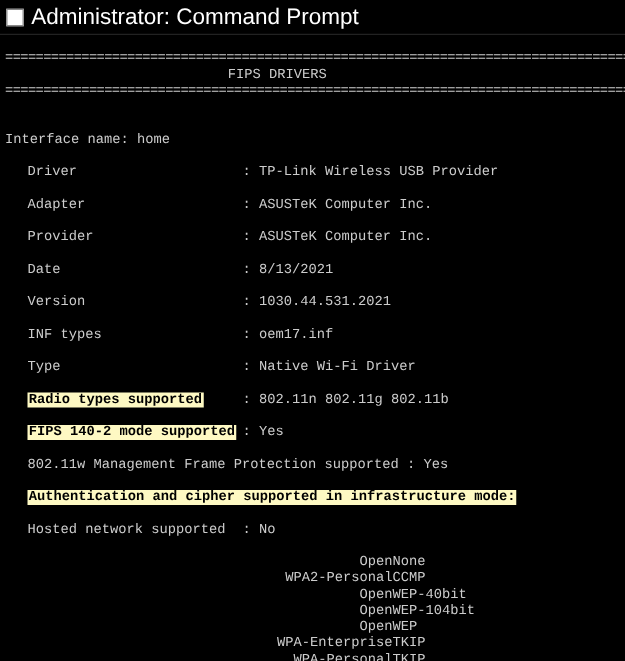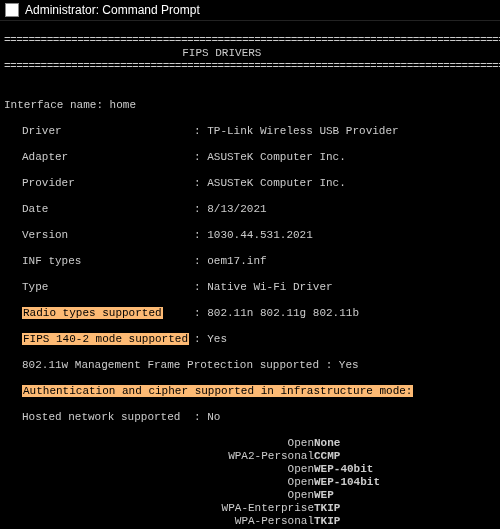--- a/index.html
+++ b/index.html
@@ -13,21 +13,21 @@
     overflow: hidden;
     position: relative;
   }
   .titlebar {
     background: #000;
     color: #fff;
     display: flex;
     align-items: center;
     padding: 3px 5px;
     font-family: 'Segoe UI', Arial, sans-serif;
-    font-size: 12px;
+    font-size: 18px;
     border-bottom: 1px solid #222;
   }
   .title-icon {
     width: 14px;
     height: 14px;
     background: #fff;
     display: inline-block;
     margin-right: 6px;
     border: 1px solid #888;
   }
@@ -36,29 +36,30 @@
     line-height: 13px;
     white-space: pre;
     position: relative;
   }
   .sep {
     letter-spacing: -0.5px;
     overflow: hidden;
     white-space: nowrap;
   }
   .hl {
-    background: #fdba74;
+    background: #fef9c3;
     color: #000;
     padding: 0 1px;
+    font-weight: bold;
   }
   .row { display: flex; }
   .lbl { width: 190px; display: inline-block; padding-left: 18px; white-space: pre; }
   .col1 { width: 190px; display: inline-block; white-space: pre; }
   .col2 { width: 120px; display: inline-block; white-space: pre; text-align: right; }
-  .col3 { display: inline-block; white-space: pre; font-weight: bold; }
+  .col3 { display: inline-block; white-space: pre; }
 </style>
 </head>
 <body>
 
 <div class="titlebar">
   <span class="title-icon"></span>
   <span>Administrator: Command Prompt</span>
 </div>
 
 <div class="content">

